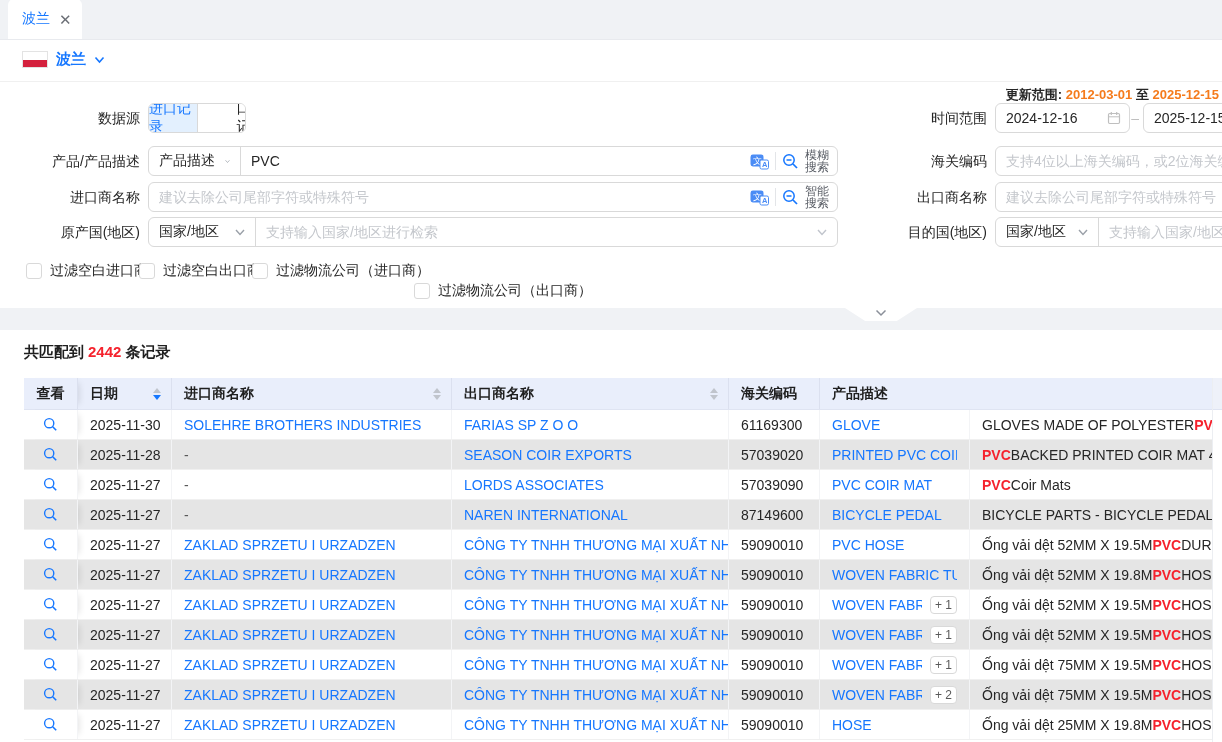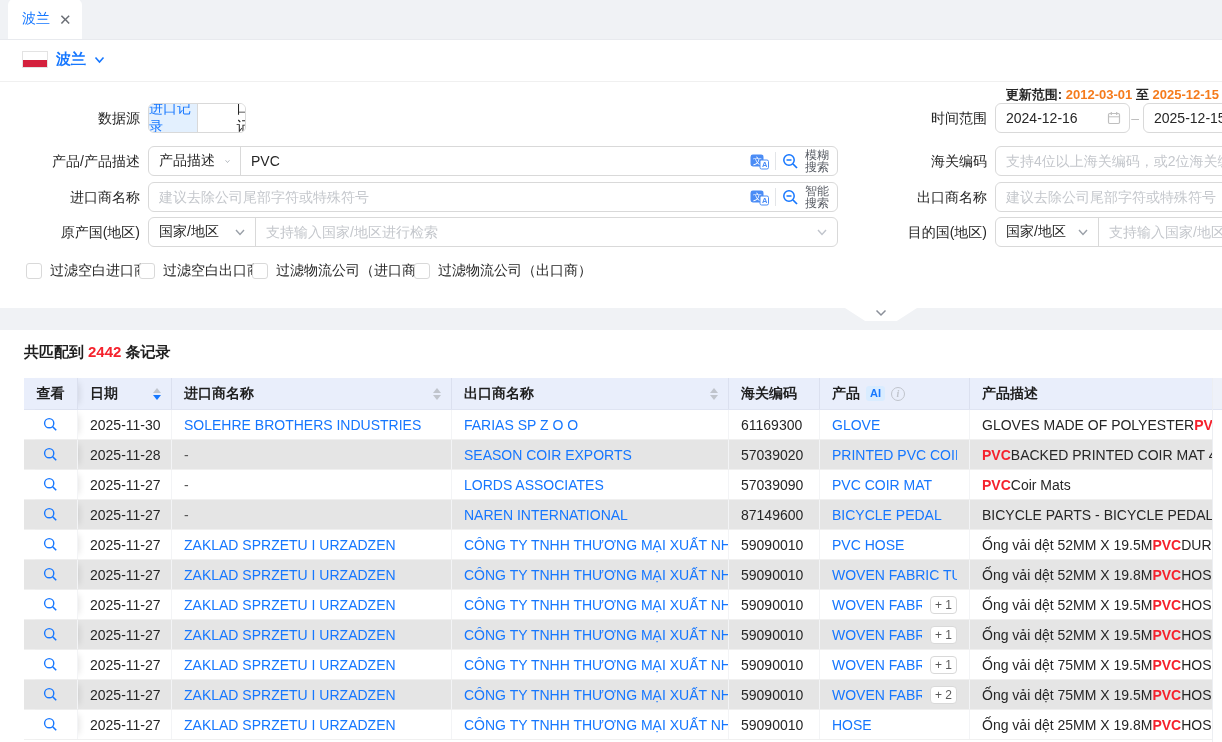--- a/index.html
+++ b/index.html
@@ -229,21 +229,21 @@
       <span class="cb-label">过滤空白进口商</span>
     </div>
     <div class="cb-item" style="left:139px;">
       <span class="cb-box"></span>
       <span class="cb-label">过滤空白出口商</span>
     </div>
     <div class="cb-item" style="left:252px;">
       <span class="cb-box"></span>
       <span class="cb-label">过滤物流公司（进口商）</span>
     </div>
-    <div class="cb-item" style="left:414px;">
+    <div class="cb-item" style="left:414px;margin-top:20px;">
       <span class="cb-box"></span>
       <span class="cb-label">过滤物流公司（出口商）</span>
     </div>
   </div>
 
   <div class="notch">
     <svg width="12" height="8" viewBox="0 0 12 8" style="margin-top:1px;">
         <polyline points="1.5,1.5 6,6 10.5,1.5" fill="none" stroke="#8a8f99" stroke-width="1.5"></polyline>
       </svg>
   </div>
@@ -271,25 +271,20 @@
             </span>
         </div>
         <div class="th">
           <span>出口商名称</span>
           <span class="sorter">
               <span class="car-up"></span>
               <span class="car-dn"></span>
             </span>
         </div>
         <div class="th">海关编码</div>
-        <div class="th">
-          <span>产品</span>
-          <span class="ai-badge">AI</span>
-          <span class="info-ic">i</span>
-        </div>
         <div class="th">产品描述</div>
       </div>
       <div id="tbody">
   <div class="grid-row tr">
     <div class="td center fixcol">
       <svg width="15" height="15" viewBox="0 0 15 15">
         <circle cx="6.2" cy="6.2" r="4.6" fill="none" stroke="#1677ff" stroke-width="1.4"></circle>
         <line x1="9.7" y1="9.7" x2="13.2" y2="13.2" stroke="#1677ff" stroke-width="1.6"></line>
       </svg>
     </div>

